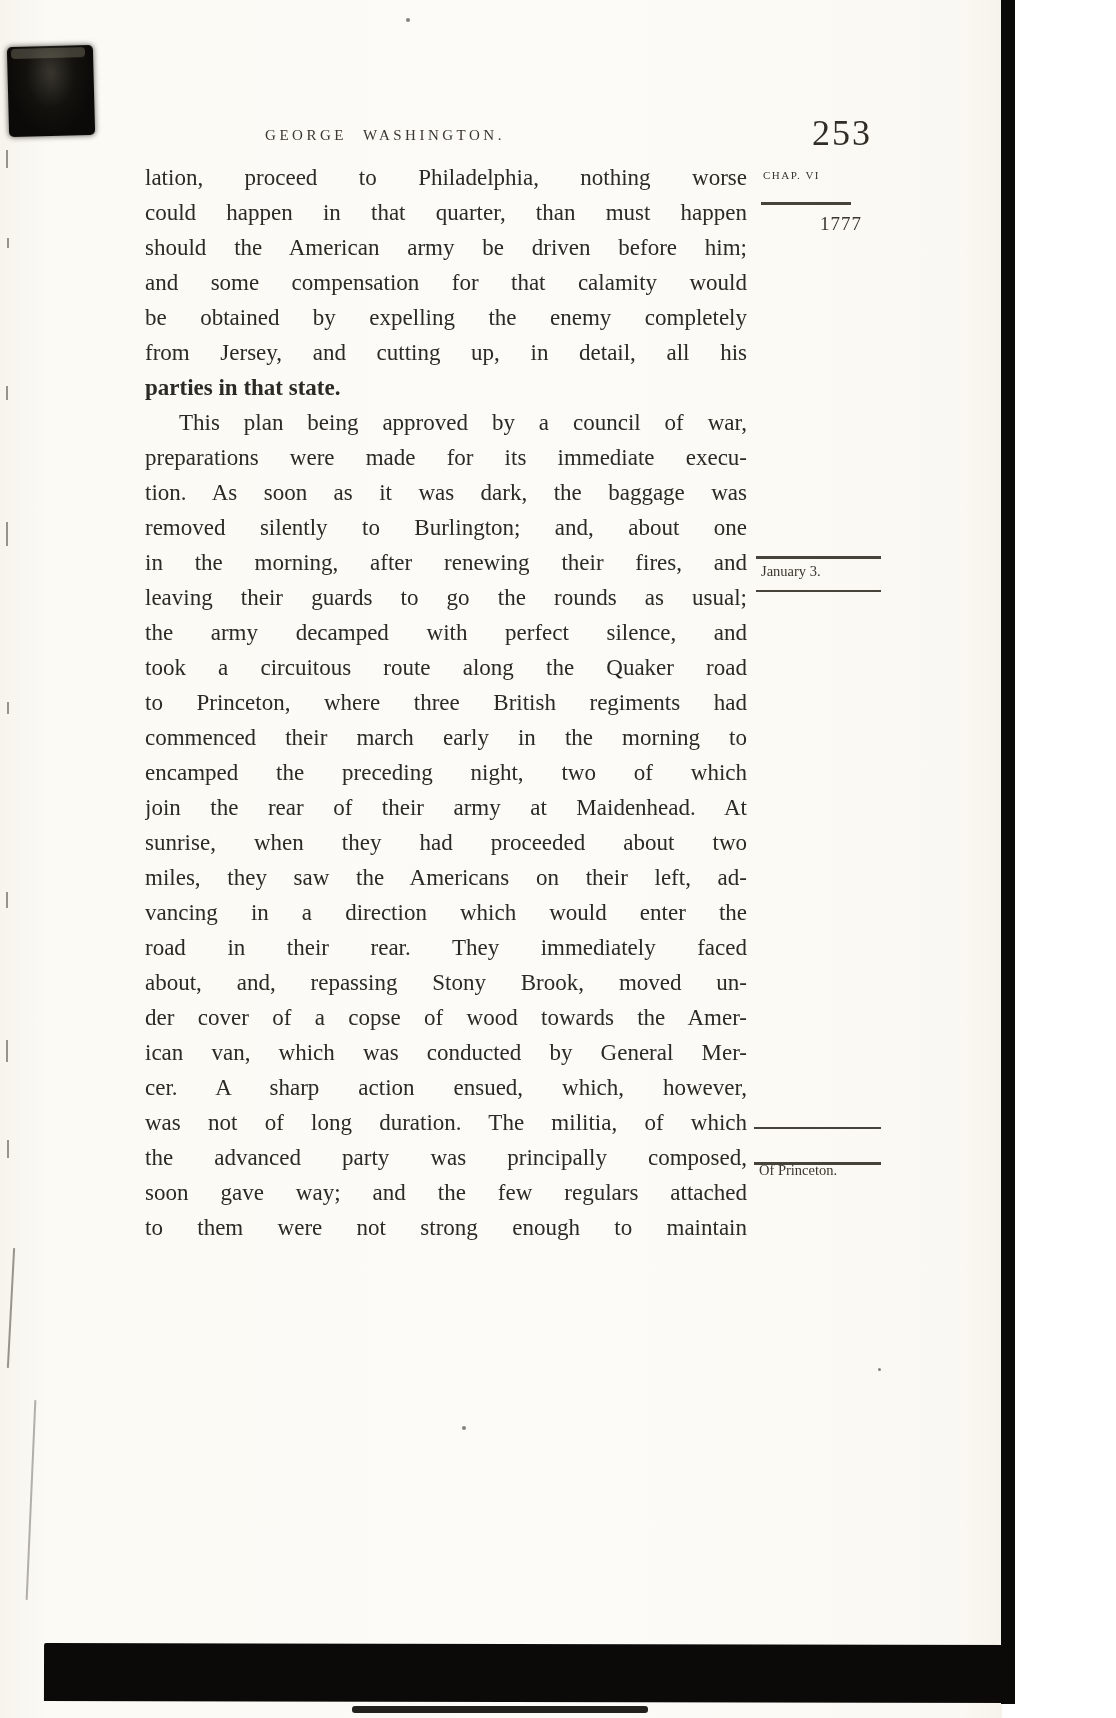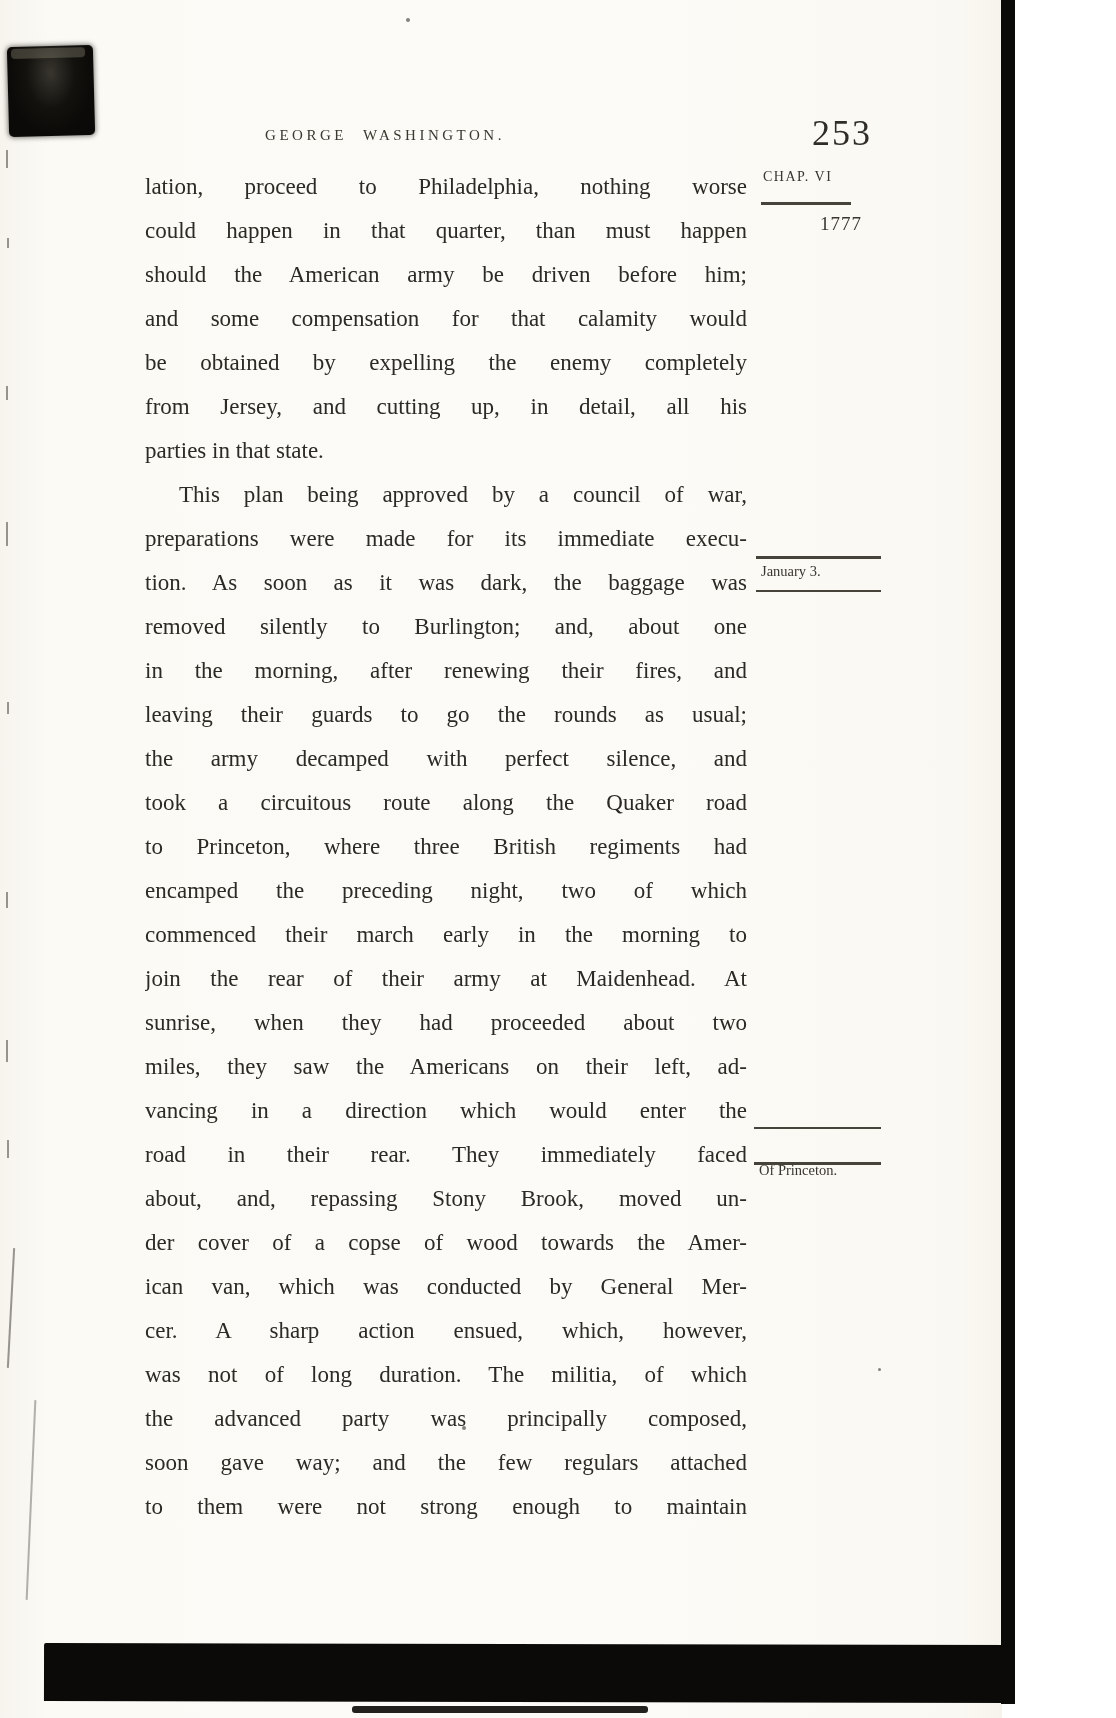--- a/index.html
+++ b/index.html
@@ -70,28 +70,27 @@
 
   
   .body-text {
     position: absolute; left: 145px; top: 160px; width: 602px;
     font-size: 23px; line-height: 35px; color: #2c2a24;
   }
   .line {
     height: 35px; overflow: hidden;
     text-align: justify;
     text-align-last: justify;
-    margin-top: 9px;
   }
-  .line.endpara { text-align-last: left; }
+  .line.endpara { text-align-last: left; font-weight: bold; }
   .line.indent { text-indent: 34px; }
 
   
   .sidenote { position: absolute; color: #38362e; }
-  .chap { left: 763px; top: 169px; font-size: 14px; letter-spacing: 1.5px; }
+  .chap { left: 763px; top: 169px; font-size: 11px; letter-spacing: 1.5px; }
   .year { left: 820px; top: 213px; font-size: 19px; letter-spacing: 1px; font-family: Liberation Serif, serif; }
   .jan  { left: 761px; top: 563px; font-size: 14.5px; }
   .prin { left: 759px; top: 1134px; font-size: 14.5px; margin-top: 28px; }
 
   .rule { position: absolute; background: #45433a; }
   .rule-chap     { left: 761px; top: 202px;  width: 90px;  height: 2.5px; }
   .rule-jan-top  { left: 756px; top: 556px;  width: 125px; height: 3px; }
   .rule-jan-bot  { left: 756px; top: 590px;  width: 125px; height: 2px; }
   .rule-prin-top { left: 754px; top: 1127px; width: 127px; height: 2px; }
   .rule-prin-bot { left: 754px; top: 1162px; width: 127px; height: 2.5px; }
@@ -138,22 +137,22 @@
     <div>
       <div class="line indent">This plan being approved by a council of war,</div>
       <div class="line">preparations were made for its immediate execu-</div>
       <div class="line">tion. As soon as it was dark, the baggage was</div>
       <div class="line">removed silently to Burlington; and, about one</div>
       <div class="line">in the morning, after renewing their fires, and</div>
       <div class="line">leaving their guards to go the rounds as usual;</div>
       <div class="line">the army decamped with perfect silence, and</div>
       <div class="line">took a circuitous route along the Quaker road</div>
       <div class="line">to Princeton, where three British regiments had</div>
+      <div class="line">commenced their march early in the morning to</div>
       <div class="line">encamped the preceding night, two of which</div>
-      <div class="line">commenced their march early in the morning to</div>
       <div class="line">join the rear of their army at Maidenhead. At</div>
       <div class="line">sunrise, when they had proceeded about two</div>
       <div class="line">miles, they saw the Americans on their left, ad-</div>
       <div class="line">vancing in a direction which would enter the</div>
       <div class="line">road in their rear. They immediately faced</div>
       <div class="line">about, and, repassing Stony Brook, moved un-</div>
       <div class="line">der cover of a copse of wood towards the Amer-</div>
       <div class="line">ican van, which was conducted by General Mer-</div>
       <div class="line">cer. A sharp action ensued, which, however,</div>
       <div class="line">was not of long duration. The militia, of which</div>

